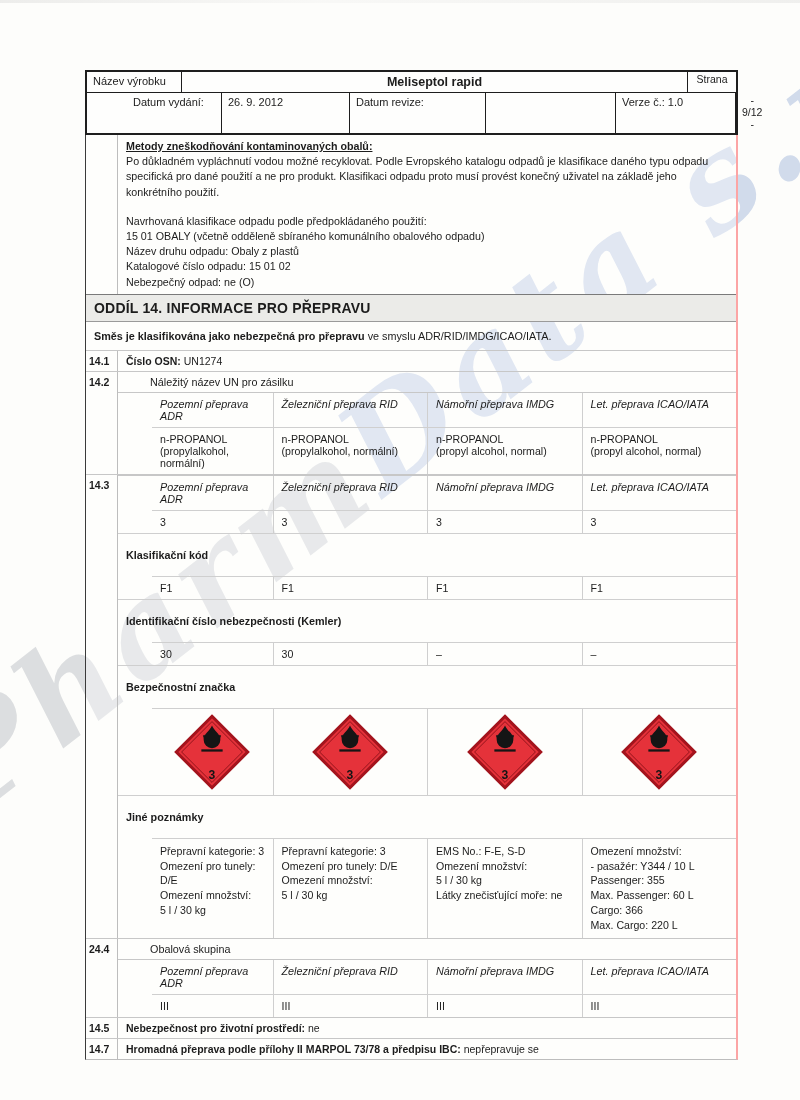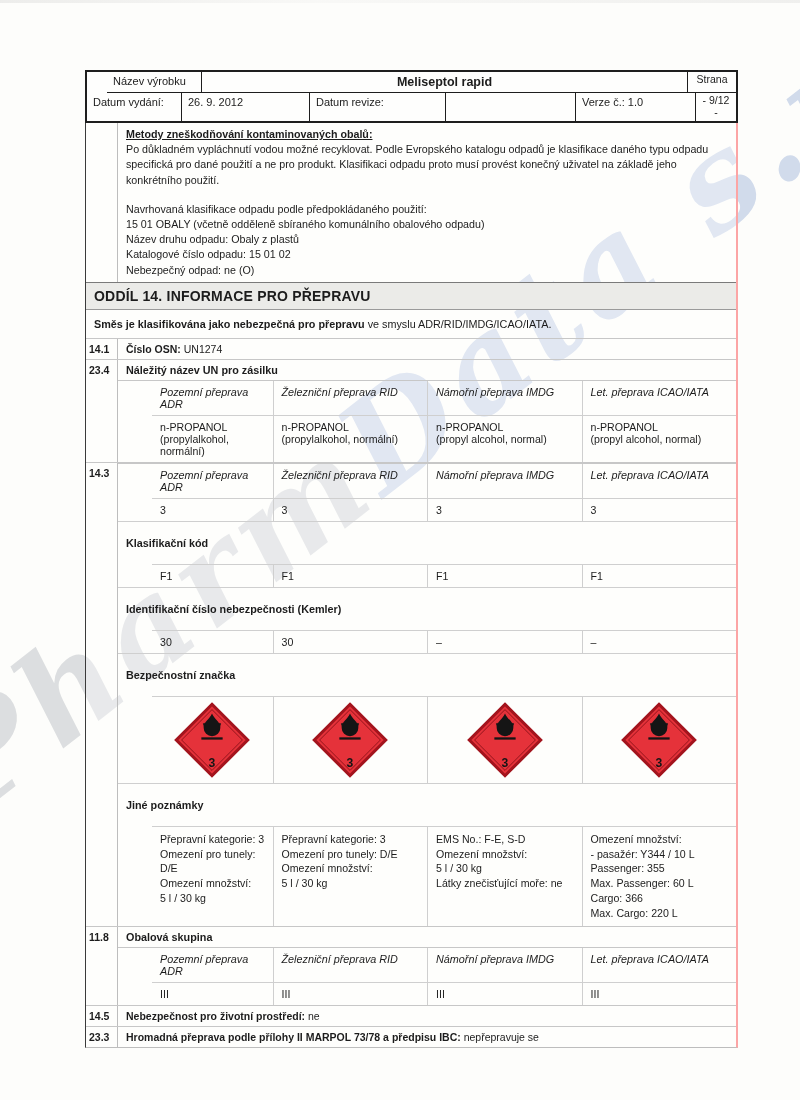--- a/index.html
+++ b/index.html
@@ -21,22 +21,22 @@
   .wm-gray { color:rgba(128,134,146,0.26); }
   .wm-blue { color:rgba(124,152,206,0.34); }
   
   .doc { position:absolute; left:85px; top:70px; width:653px; z-index:2; }
   
   .hdr { border:2px solid #1e1e1e; background:rgba(255,255,255,0.55); }
   .hdr-title-area { text-align:center; padding:7px 8px 6px; border-bottom:2px solid #1e1e1e; }
   .hdr-title { font-size:15px; font-weight:bold; letter-spacing:0.3px; }
   .hdr-sub { font-size:8.6px; margin-top:4px; color:#222; }
   .hdr-row { display:grid; }
-  .hdr-row1 { grid-template-columns:95px 1fr 48px; border-bottom:1.5px solid #1e1e1e;margin-left:20px; }
-  .hdr-row2 { grid-template-columns:95px 128px 136px 130px 120px 1fr; }
+  .hdr-row1 { grid-template-columns:95px 1fr 48px; border-bottom:1.5px solid #1e1e1e; }
+  .hdr-row2 { grid-template-columns:95px 128px 136px 130px 120px 1fr;padding-left:40px; }
   .hdr-cell { padding:3px 6px; font-size:11px; border-right:1.5px solid #1e1e1e; min-height:20px; }
   .hdr-cell:last-child { border-right:none; }
   .hdr-product { text-align:center; font-weight:bold; font-size:12.5px; }
   .hdr-strana { text-align:center; font-size:10.5px; padding-top:1px; position:relative; }
   .bold { font-weight:bold; }
   
   .content { border-left:1.5px solid #3a3a3a; border-right:2px solid #fca5a5; border-bottom:1px solid #bdbdbd; background:rgba(255,255,255,0.35); }
   .numrow { display:grid; grid-template-columns:32px 1fr; }
   .numcell { border-right:1px solid #bdbdbd; padding:4px 2px 2px 3px; font-weight:bold; font-size:10.5px; text-align:left; }
   .maincell { padding:4px 8px 4px 8px; }
@@ -55,21 +55,21 @@
   
   .ttable { border-top:1px solid #c7c7c7; }
   .trow { display:grid; grid-template-columns:repeat(4,1fr); }
   .tcell { padding:5px 8px; border-left:1px solid #cfcfcf; border-top:1px solid #cfcfcf; min-height:22px; font-size:10.6px; }
   .tcell:first-child { border-left:none;margin-left:34px; }
   .thead .tcell { font-style:italic; font-size:10.8px; border-top:none; }
   .tsub { font-weight:bold; padding:15px 8px; border-top:1px solid #cfcfcf; font-size:10.8px; }
   .placard-row .tcell { display:flex; align-items:center; justify-content:center; min-height:86px; }
   .notes .tcell { line-height:1.4; min-height:92px; }
   .kv .label { font-weight:bold; }
-  .label-line { font-weight:bold; font-size:10.8px; }
+  .label-line { font-weight:normal; font-size:10.8px;margin-left:24px; }
   
   .scan-top { position:absolute; left:0; top:0; width:800px; height:3px;
     background:linear-gradient(90deg, rgba(120,120,120,0.12), rgba(160,160,160,0.05) 40%, rgba(120,120,120,0.1)); }
 </style>
 </head>
 <body>
 
 <div class="sheet">
   <div class="scan-top"></div>
 
@@ -111,21 +111,21 @@
       <div class="band">ODDÍL 14.  INFORMACE PRO PŘEPRAVU</div>
 
       <div class="intro"><span class="bold">Směs je klasifikována jako nebezpečná pro přepravu</span><span> ve smyslu ADR/RID/IMDG/ICAO/IATA.</span></div>
 
       <div class="numrow topline kv">
         <div class="numcell">14.1</div>
         <div class="maincell"><span class="label">Číslo OSN:</span> <span>UN1274</span></div>
       </div>
 
       <div class="numrow topline">
-        <div class="numcell">23.4</div>
+        <div class="numcell">14.2</div>
         <div>
           <div class="maincell label-line">Náležitý název UN pro zásilku</div>
           <div class="ttable">
             <div class="trow thead">
               <div class="tcell">Pozemní přeprava ADR</div>
               <div class="tcell">Železniční přeprava RID</div>
               <div class="tcell">Námořní přeprava IMDG</div>
               <div class="tcell">Let. přeprava ICAO/IATA</div>
             </div>
             <div class="trow">
@@ -234,21 +234,21 @@
 Passenger: 355
 Max. Passenger: 60 L
 Cargo: 366
 Max. Cargo: 220 L</div>
             </div>
           </div>
         </div>
       </div>
 
       <div class="numrow topline">
-        <div class="numcell">11.8</div>
+        <div class="numcell">24.4</div>
         <div>
           <div class="maincell label-line">Obalová skupina</div>
           <div class="ttable">
             <div class="trow thead">
               <div class="tcell">Pozemní přeprava ADR</div>
               <div class="tcell">Železniční přeprava RID</div>
               <div class="tcell">Námořní přeprava IMDG</div>
               <div class="tcell">Let. přeprava ICAO/IATA</div>
             </div>
             <div class="trow">
@@ -261,19 +261,19 @@
         </div>
       </div>
 
       <div class="numrow topline kv">
         <div class="numcell">14.5</div>
         <div class="maincell"><span class="label">Nebezpečnost pro životní prostředí:</span> <span>ne</span></div>
       </div>
 
 
       <div class="numrow topline kv">
-        <div class="numcell">23.3</div>
+        <div class="numcell">14.7</div>
         <div class="maincell"><span class="label">Hromadná přeprava podle přílohy II MARPOL 73/78 a předpisu IBC:</span> <span>nepřepravuje se</span></div>
       </div>
 
     </div>
   </div>
 </div>
 
 </body></html>

